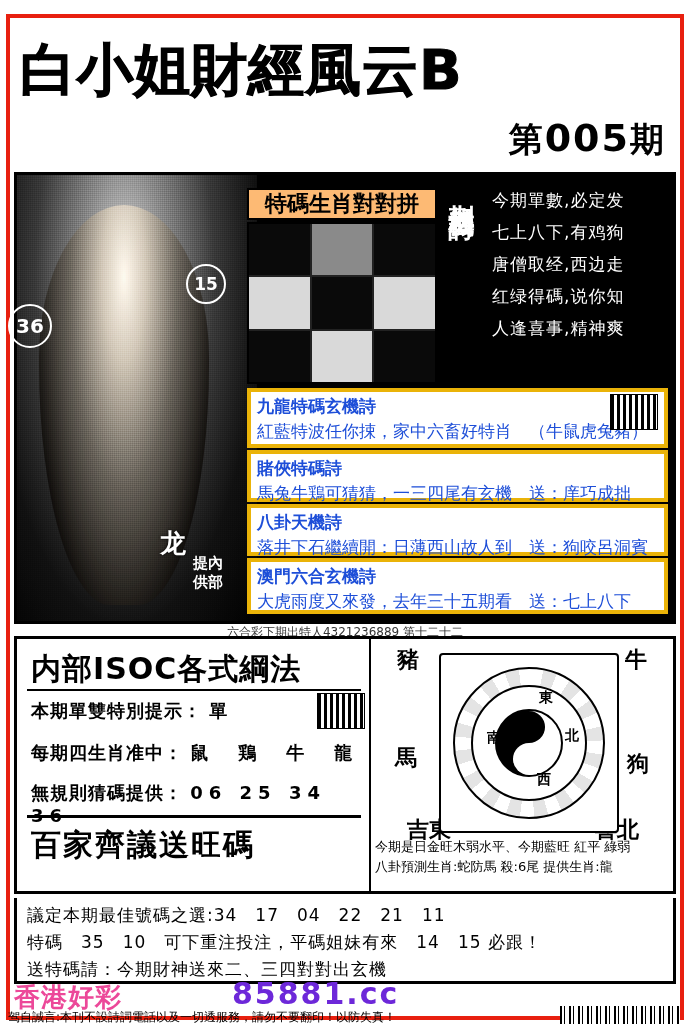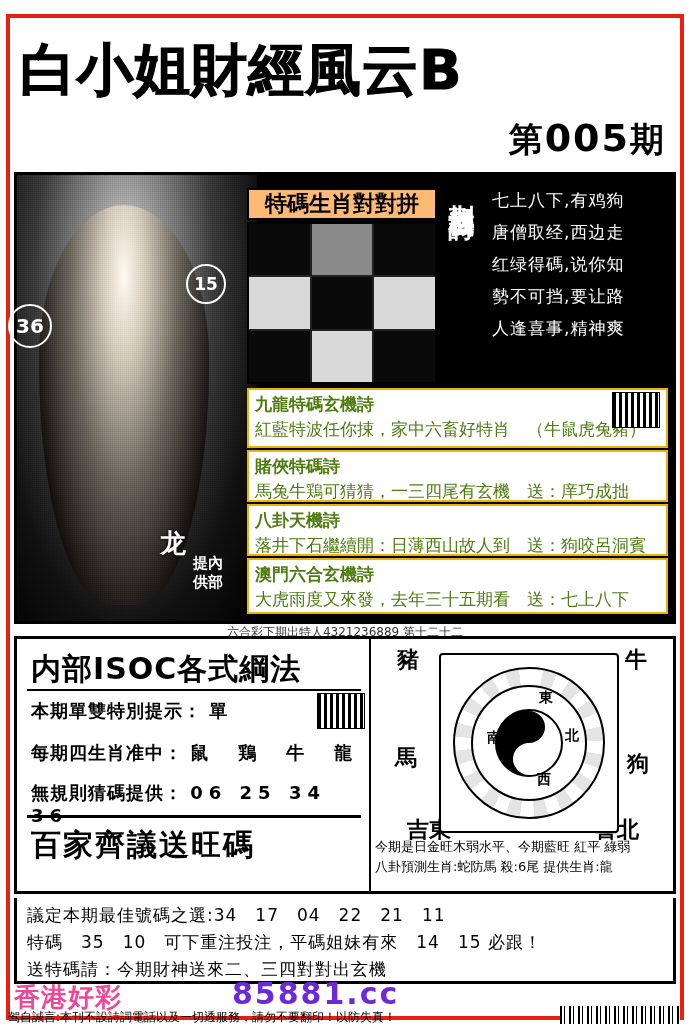--- a/index.html
+++ b/index.html
@@ -101,22 +101,22 @@
     writing-mode:vertical-rl;text-orientation:upright;
     color:#fff;font-size:26px;font-weight:bold;letter-spacing:2px;
     line-height:44px;
   }
   .rpoem{
     position:absolute;left:492px;top:176px;width:176px;height:200px;
     color:#fff;font-size:17px;line-height:32px;letter-spacing:1px;
   }
   
   .wblock{
-    position:absolute;left:247px;background:#fff;color:#4d7c0f;
-    border:2px solid #eab308;box-sizing:border-box;padding:2px 6px;
+    position:absolute;left:247px;background:#fff;color:#1d4ed8;
+    border:4px solid #eab308;box-sizing:border-box;padding:2px 6px;
   }
   .wb1{top:380px;width:421px;height:60px;}
   .wb2{top:442px;width:421px;height:52px;}
   .wb3{top:496px;width:421px;height:52px;}
   .wb4{top:550px;width:421px;height:56px;}
   .wb-t{font-size:17px;font-weight:bold;line-height:24px;}
   .wb-b{font-size:17px;line-height:26px;}
   .seal{
     position:absolute;right:6px;top:2px;width:46px;height:34px;
     background:
@@ -257,24 +257,24 @@
     <div class="lt"></div>
     <div class="dk"></div>
     <div class="lt"></div>
     <div class="dk"></div>
     <div class="lt"></div>
     <div class="dk"></div>
   </div>
 
   <div class="vpoem">荆趄玄機詩</div>
   <div class="rpoem">
+    <div>今期單數,必定发</div>
     <div>七上八下,有鸡狗</div>
     <div>唐僧取经,西边走</div>
     <div>红绿得碼,说你知</div>
-    <div>勢不可挡,要让路</div>
     <div>人逢喜事,精神爽</div>
   </div>
 
   <div class="wblock wb1">
     <div class="seal"></div>
     <div class="wb-t">九龍特碼玄機詩</div>
     <div class="wb-b">紅藍特波任你捒，家中六畜好特肖　（牛鼠虎兔豬）</div>
   </div>
   <div class="wblock wb2">
     <div class="wb-t">賭俠特碼詩</div>

